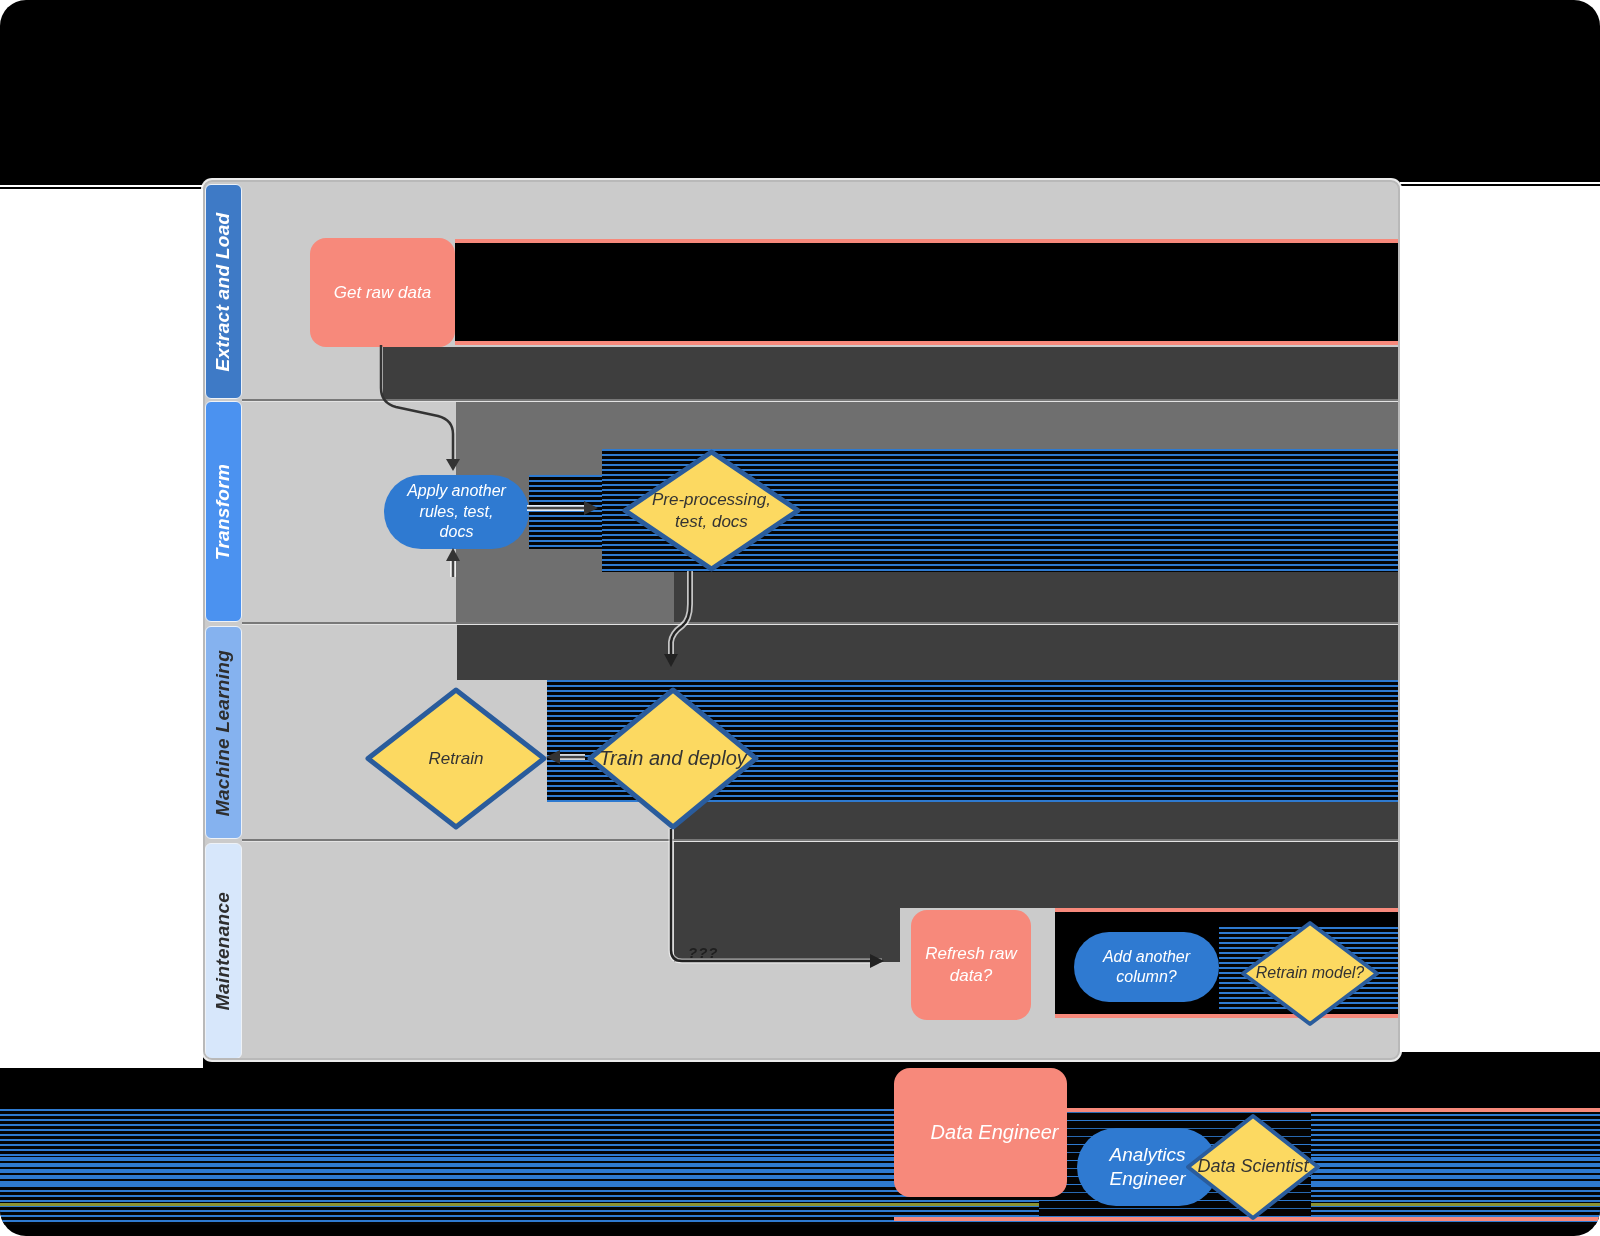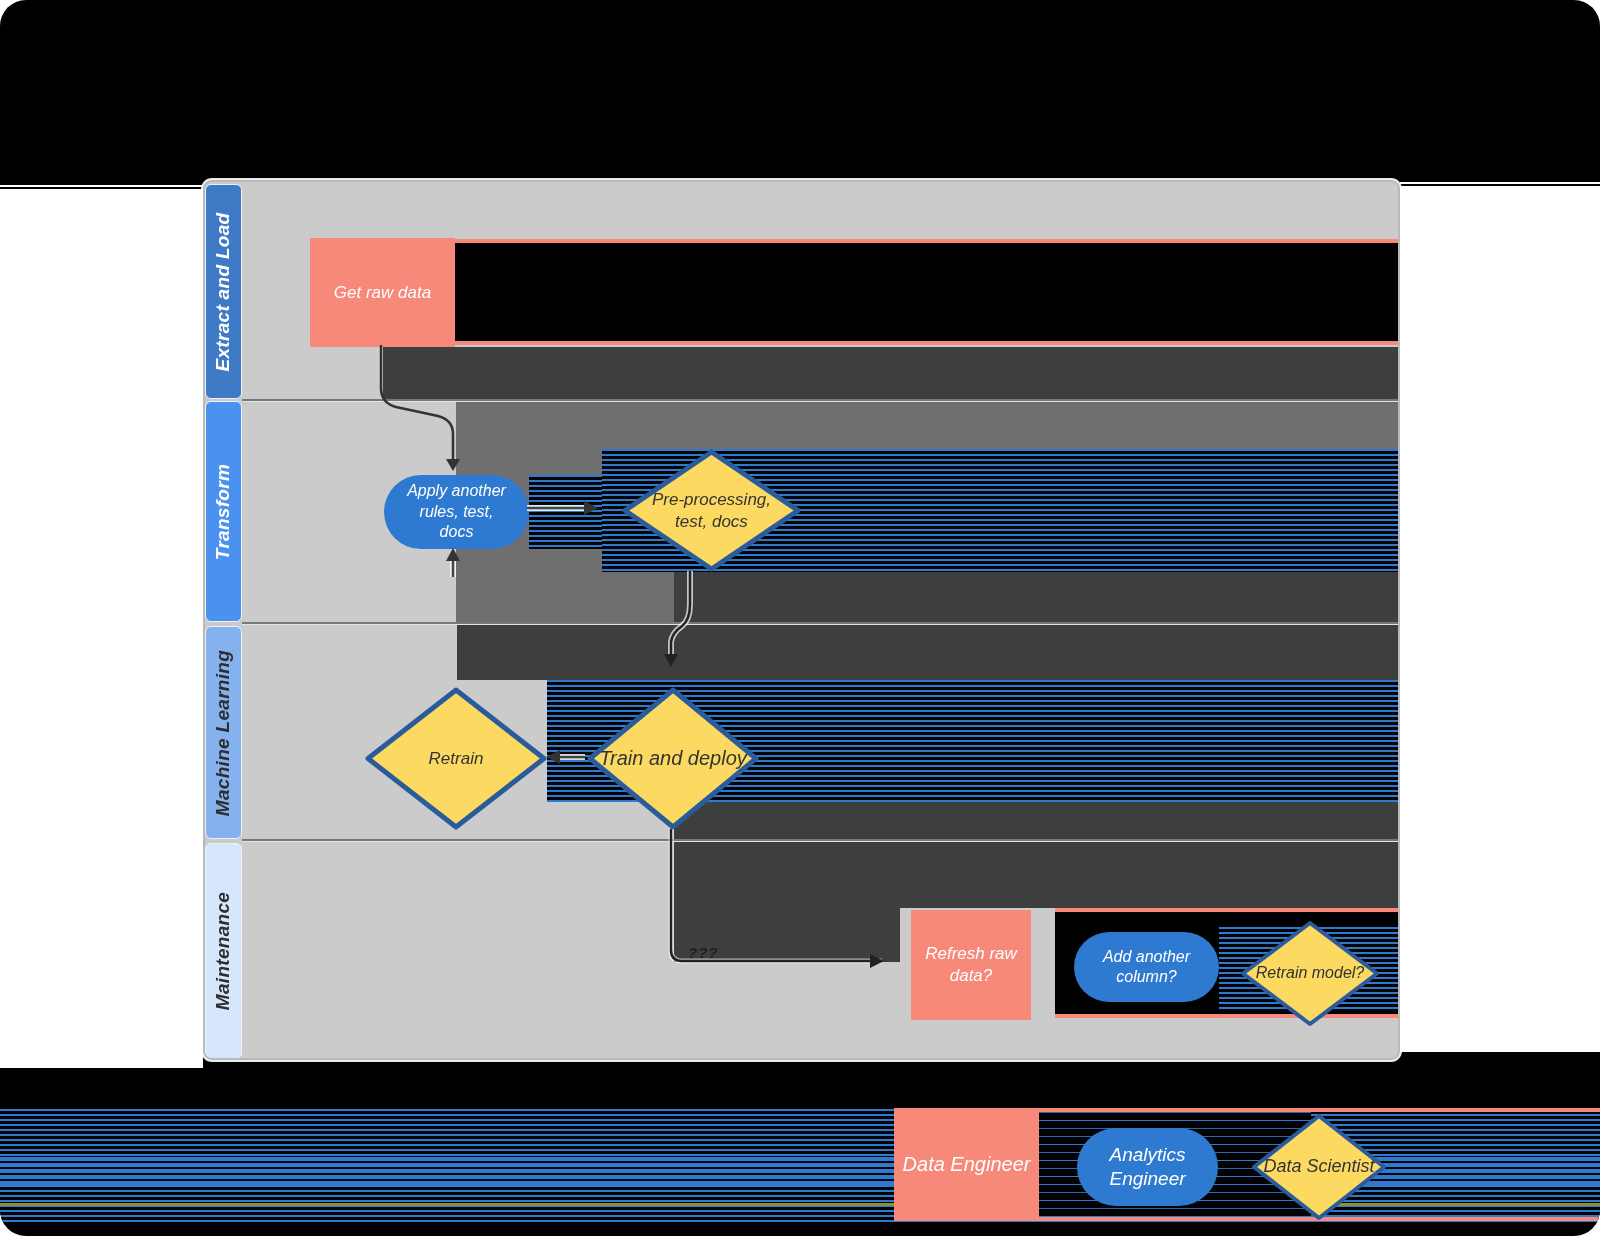--- a/index.html
+++ b/index.html
@@ -31,21 +31,21 @@
   .ov-gray{background:var(--overlay-gray);}
   .pink-line{background:var(--salmon);}
   .stripes-dense{background:repeating-linear-gradient(180deg,var(--stripe-blue) 0 2px,#040404 2px 5px);}
   .stripes-blue{background:repeating-linear-gradient(180deg,var(--stripe-blue) 0 4px,#050505 4px 6px);}
   .stripes-sparse{background:repeating-linear-gradient(180deg,rgba(46,122,208,.85) 0 1px,#030303 1px 8px);}
   .olive-line{background:var(--olive);}
 
   
   .node{position:absolute;display:flex;align-items:center;justify-content:center;text-align:center;
         font-style:italic;font-size:17px;line-height:1.28;white-space:pre-line;}
-  .node-rect{background:var(--salmon);color:#fff;border-radius:0;}
+  .node-rect{background:var(--salmon);color:#fff;border-radius:16px;}
   .node-pill{background:var(--pill-blue);color:#fff;border-radius:999px;}
   .diamond{background:transparent;color:var(--text-dark);}
   .diamond svg{position:absolute;left:0;top:0;width:100%;height:100%;}
   .diamond .dlabel{position:relative;z-index:1;}
 
   .legend-text{font-size:20px;}
 
   .connectors{position:absolute;left:0;top:0;width:1600px;height:1236px;pointer-events:none;}
   .loop-label{position:absolute;left:688px;top:944px;font-style:italic;font-weight:bold;font-size:15px;color:#1f1f1f;letter-spacing:1px;}
 </style>
@@ -181,27 +181,27 @@
     <path d="M671,829 V950 Q671,961 682,961 H882" fill="none" stroke="#ffffff" stroke-width="5" opacity="0.6"></path>
     <path d="M671,829 V950 Q671,961 682,961 H882" fill="none" stroke="#222" stroke-width="2.5"></path>
     <polygon points="870,954 870,968 884,961" fill="#222"></polygon>
 
     <path d="M453,577 V559" fill="none" stroke="#ffffff" stroke-width="6" opacity="0.7"></path>
     <path d="M453,577 V559" fill="none" stroke="#444" stroke-width="2.5"></path>
     <polygon points="446,561 460,561 453,548" fill="#333"></polygon>
   </svg>
   <div class="loop-label">???</div>
 
-  <div class="node node-rect legend-text" style="left:894px;top:1108px;width:145px;height:113px;">
+  <div class="node node-rect legend-text" style="left:894px;top:1068px;width:145px;height:129px;padding-left:28px;">
     <span>Data Engineer</span>
   </div>
   <div class="node node-pill legend-text" style="left:1077px;top:1128px;width:141px;height:78px;font-size:19px;">
     <span>Analytics
 Engineer</span>
   </div>
-  <div class="node diamond legend-text" style="left:1251px;top:1113px;width:136px;height:108px;font-size:18px;">
+  <div class="node diamond legend-text" style="left:1185px;top:1113px;width:136px;height:108px;font-size:18px;">
     <svg viewBox="0 0 136 108">
       <polygon points="68,3 133,54 68,105 3,54" fill="var(--diamond-yellow)" stroke="var(--diamond-border)" stroke-width="4" stroke-linejoin="round"></polygon>
     </svg>
     <span class="dlabel">Data Scientist</span>
   </div>
 
 </div>
 
 </body></html>

